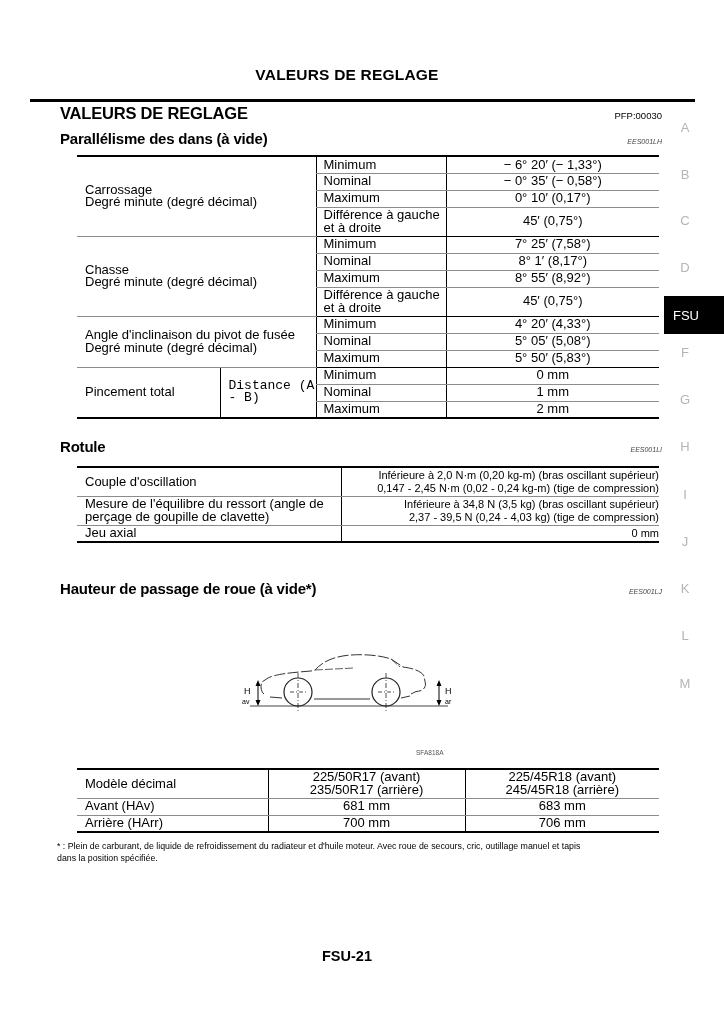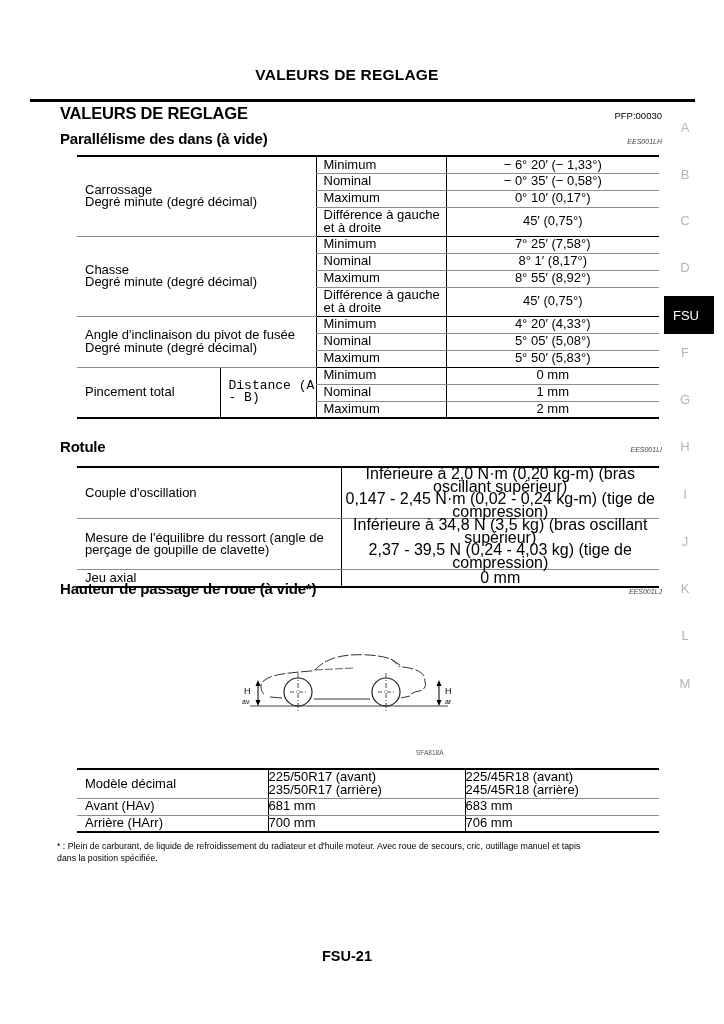--- a/index.html
+++ b/index.html
@@ -25,45 +25,45 @@
   .tbl tr.tall td { height:29px; }
   .tbl td.lbl  { padding-left:8px; text-align:left; }
   .tbl td.sub  { padding-left:8px; text-align:left; border-left:1px solid #000;font-family:Liberation Mono, monospace; }
   .tbl td.param{ padding-left:7px; text-align:left;
                  border-left:1px solid #000; border-right:1px solid #000; }
   .tbl td.val  { text-align:center; }
   .tbl tr.grp-end td { border-bottom:1.5px solid #000; }
   .tbl tr.last td { border-bottom:none; }
 
   .tbl2 td.lbl { padding-left:8px; }
-  .tbl2 td.val { border-left:1px solid #000; text-align:center; font-size:16px; }
+  .tbl2 td.val { border-left:1px solid #000; text-align:right; font-size:11px; }
   .tbl2 td { height:29px; }
   .tbl2 tr.thin td { height:17px; }
 
-  .tbl3 td { }
+  .tbl3 td { text-align:center; }
   .tbl3 td.lbl { text-align:left; }
   .tbl3 td.c2, .tbl3 td.c3 { border-left:1px solid #000; }
   .tbl3 tr.hdr td { height:29px; }
 
   .two-line div { line-height:12.5px; }
 
   .footnote { position:absolute; top:840px; left:57px; width:616px;
               font-size:8.8px; line-height:12px; white-space:pre-line; }
 
   .fig-code { position:absolute; top:749px; left:416px; font-size:6.5px; color:#555; }
 
   .page-number { position:absolute; top:948px; left:0; width:694px; text-align:center;
                  font-size:14.5px; font-weight:bold; }
 
   .tab-letter { position:absolute; left:672px; width:26px; text-align:center;
                 font-size:13px; color:#b5b5b5; }
   .tab-0{top:120px}.tab-1{top:167px}.tab-2{top:213px}.tab-3{top:260px}
   .tab-4{top:345px}.tab-5{top:392px}.tab-6{top:439px}.tab-7{top:487px}
   .tab-8{top:534px}.tab-9{top:581px}.tab-10{top:628px}.tab-11{top:676px}
-  .tab-active { position:absolute; left:664px; top:296px; width:50px; height:38px;
+  .tab-active { position:absolute; left:664px; top:296px; width:60px; height:38px;
                 background:#000; color:#fff; font-size:13px; display:flex;
                 align-items:center; padding-left:9px; }
 
   .car-svg { position:absolute; left:234px; top:648px; }
 </style>
 </head>
 <body>
 
 <div class="doc-title">VALEURS DE REGLAGE</div>
 <div class="top-rule"></div>

